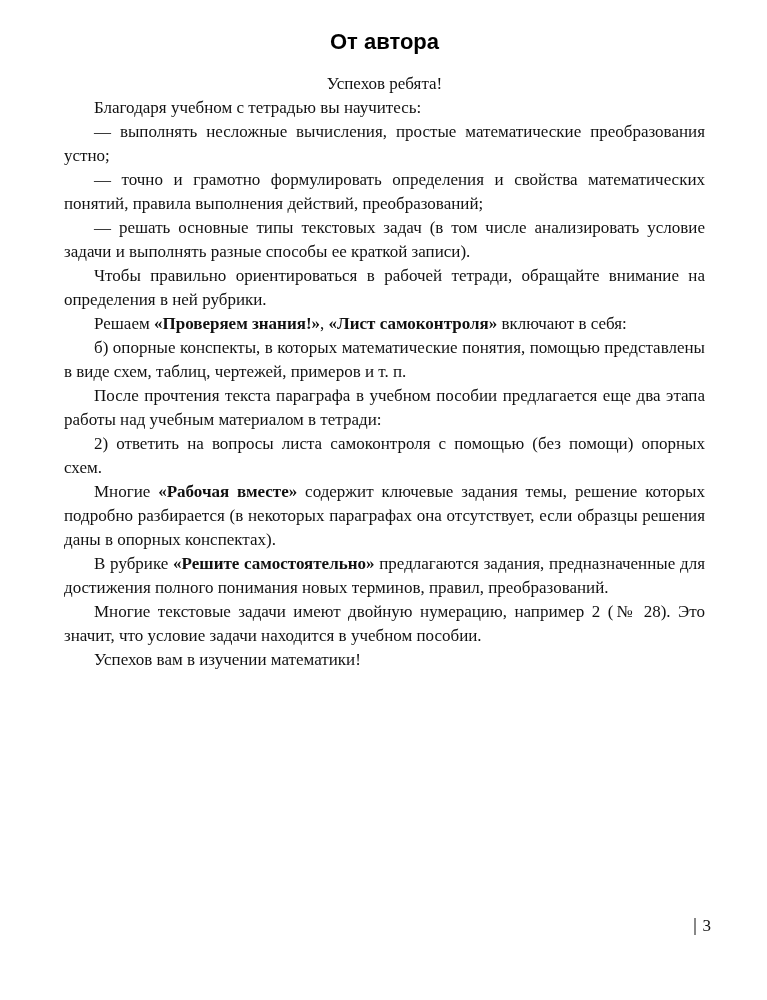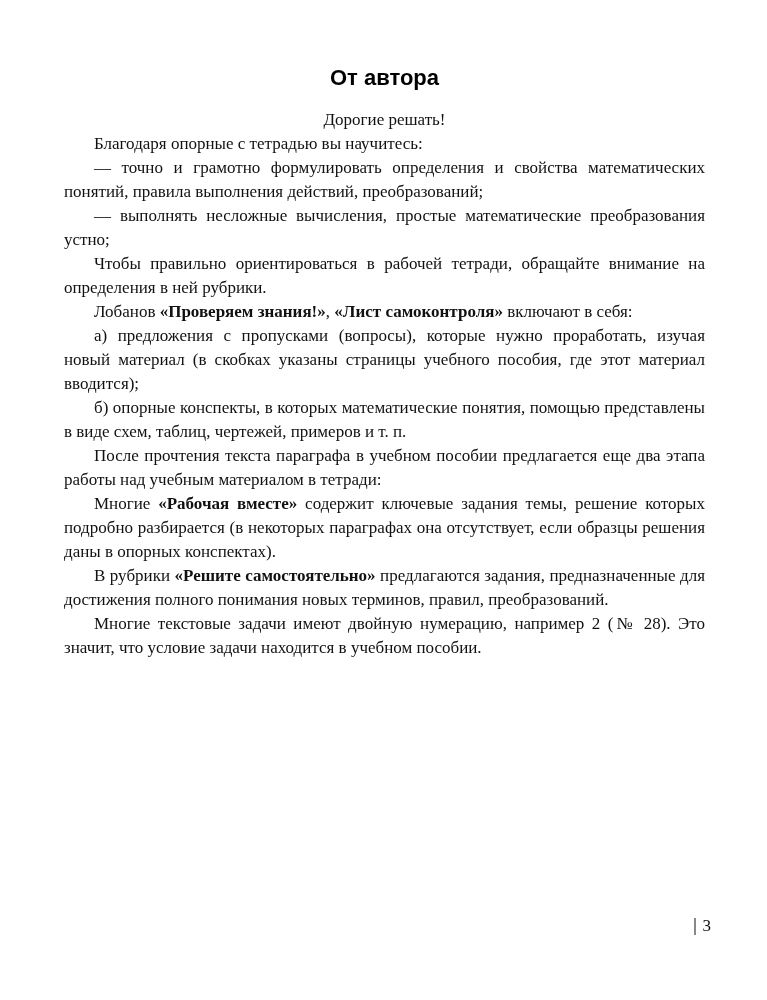--- a/index.html
+++ b/index.html
@@ -7,21 +7,21 @@
     padding: 0;
     background: #ffffff;
   }
   .page {
     position: relative;
     width: 767px;
     height: 1000px;
     margin: 0 auto;
     background: #ffffff;
     box-sizing: border-box;
-    padding: 64px 62px 0 64px;
+    padding: 28px 62px 0 64px;
     font-family: "Liberation Serif", serif;
     font-size: 17px;
     line-height: 24px;
     color: #111111;
     overflow: hidden;
   }
   .title {
     font-family: "Liberation Sans", sans-serif;
     font-weight: bold;
     font-size: 22px;
@@ -59,30 +59,32 @@
     background: #888888;
     margin-right: 7px;
   }
 </style>
 </head>
 <body>
 
 <div class="page">
   <h1 class="title">От автора</h1>
   <div class="body-text" id="paragraphs">
-      <p class="center"><span>Дорогие решать!</span></p>
-      <p><span>Благодаря опорные с тетрадью вы научитесь:</span></p>
+      <p class="center"><span>Успехов ребята!</span></p>
+      <p><span>Благодаря учебном с тетрадью вы научитесь:</span></p>
+      <p><span>— выполнять несложные вычисления, простые математические преобразования устно;</span></p>
       <p><span>— точно и грамотно формулировать определения и свойства математических понятий, правила выполнения действий, преобразований;</span></p>
-      <p><span>— выполнять несложные вычисления, простые математические преобразования устно;</span></p>
+      <p><span>— решать основные типы текстовых задач (в том числе анализировать условие задачи и выполнять разные способы ее краткой записи).</span></p>
       <p><span>Чтобы правильно ориентироваться в рабочей тетради, обращайте внимание на определения в ней рубрики.</span></p>
-      <p><span>Лобанов </span><span class="bold">«Проверяем знания!»</span><span>, </span><span class="bold">«Лист самоконтроля»</span><span> включают в себя:</span></p>
-      <p><span>а) предложения с пропусками (вопросы), которые нужно проработать, изучая новый материал (в скобках указаны страницы учебного пособия, где этот материал вводится);</span></p>
+      <p><span>Решаем </span><span class="bold">«Проверяем знания!»</span><span>, </span><span class="bold">«Лист самоконтроля»</span><span> включают в себя:</span></p>
       <p><span>б) опорные конспекты, в которых математические понятия, помощью представлены в виде схем, таблиц, чертежей, примеров и т. п.</span></p>
       <p><span>После прочтения текста параграфа в учебном пособии предлагается еще два этапа работы над учебным материалом в тетради:</span></p>
+      <p><span>2) ответить на вопросы листа самоконтроля с помощью (без помощи) опорных схем.</span></p>
       <p><span>Многие </span><span class="bold">«Рабочая вместе»</span><span> содержит ключевые задания темы, решение которых подробно разбирается (в некоторых параграфах она отсутствует, если образцы решения даны в опорных конспектах).</span></p>
-      <p><span>В рубрики </span><span class="bold">«Решите самостоятельно»</span><span> предлагаются задания, предназначенные для достижения полного понимания новых терминов, правил, преобразований.</span></p>
+      <p><span>В рубрике </span><span class="bold">«Решите самостоятельно»</span><span> предлагаются задания, предназначенные для достижения полного понимания новых терминов, правил, преобразований.</span></p>
       <p><span>Многие текстовые задачи имеют двойную нумерацию, например 2 (№ 28). Это значит, что условие задачи находится в учебном пособии.</span></p>
+      <p><span>Успехов вам в изучении математики!</span></p>
     </div>
   <div class="footer">
     <span class="footer-rule"></span>
     <span>3</span>
   </div>
 </div>
 
 </body></html>

